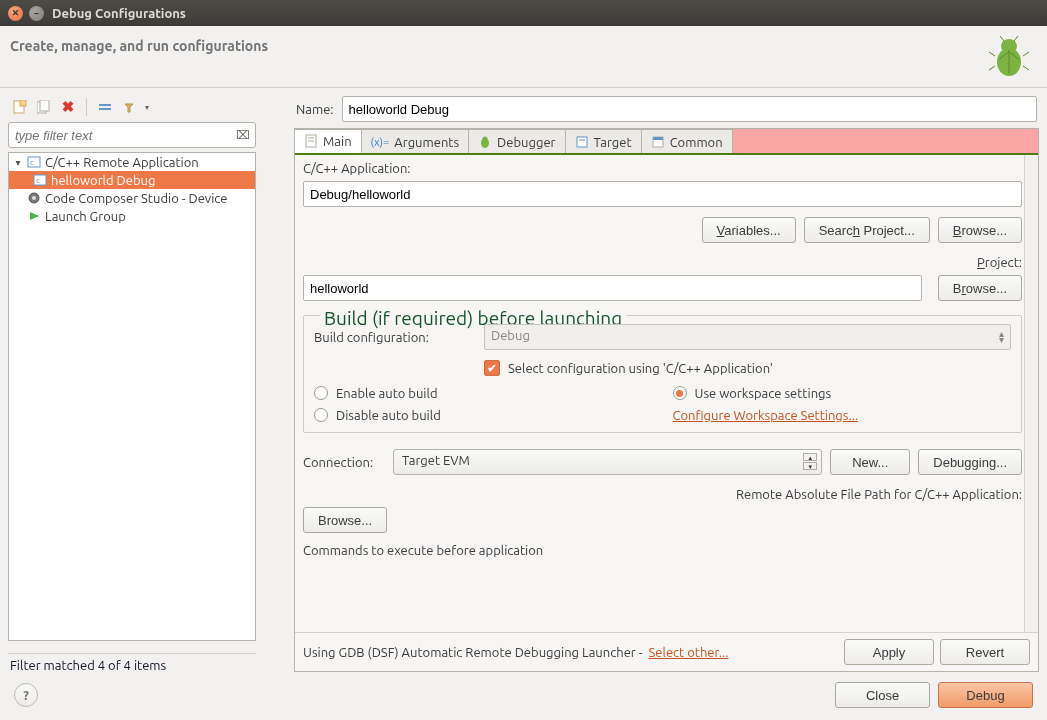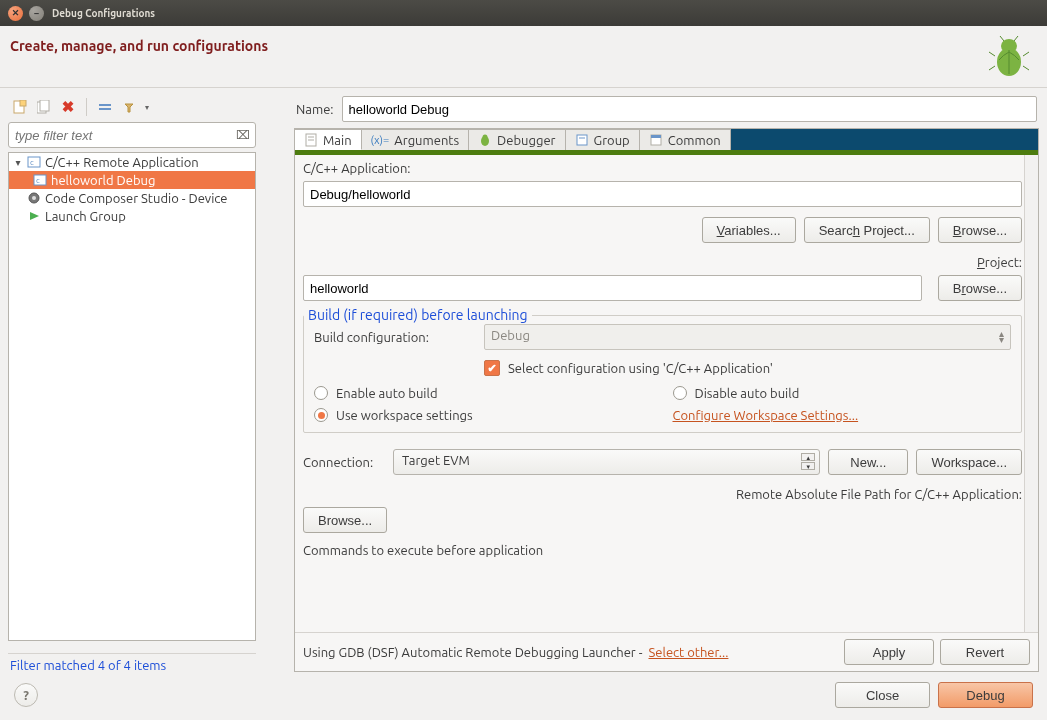--- a/index.html
+++ b/index.html
@@ -26,30 +26,30 @@
   font-weight: bold;
 }
 .window-controls { display: flex; gap: 6px; }
 .win-btn {
   width: 15px; height: 15px; border-radius: 50%;
   display: flex; align-items: center; justify-content: center;
   font-size: 9px; color: #333;
 }
 .win-close { background: radial-gradient(circle at 30% 30%, #f7a27c, #e76f3c); }
 .win-min { background: radial-gradient(circle at 30% 30%, #a8a59f, #827f78); }
-.title-text { font-size: 10px; }
+.title-text { font-size: 13px; }
 
 .header {
   background: #f2f1f0;
   padding: 12px 18px 6px 10px;
   position: relative;
   border-bottom: 1px solid #d6d3cf;
   height: 62px;
 }
-.header h2 { font-size: 14px; font-weight: bold; color: #7f1d1d; }
+.header h2 { font-size: 14px; font-weight: bold; color: #737373; }
 .bug-icon { position: absolute; right: 14px; top: 6px; }
 
 .split {
   display: flex;
   flex: 1 1 auto;
   min-height: 0;
   padding: 8px 8px 0 8px;
   gap: 6px;
 }
 .left-panel {
@@ -99,22 +99,22 @@
 .name-row label { font-size:13px; }
 .name-input {
   flex:1 1 auto; height:26px; border:1px solid #b6b3ac; background:#fff; border-radius:2px; padding:3px 6px; font-size:13px;
 }
 .tabs-and-body {
   flex:1 1 auto; display:flex; flex-direction:column; min-height:0;
   border:1px solid #b6b3ac; background:#f7f6f5;
   position: relative;
 }
 .tabs {
-  display:flex; height:26px; border-bottom:5px solid #4d7c0f;
-  background:#0c4a6e;
+  display:flex; height:26px; border-bottom:2px solid #4d7c0f;
+  background:#fca5a5;
 }
 .tab {
   display:flex; align-items:center; gap:5px; padding:0 9px;
   border-right:1px solid #b6b3ac; background:#ebeae7; font-size:13px;
   border-top:1px solid #b6b3ac;
 }
 .tab:first-child { border-left:0; }
 .tab.active { background:#fff; border-bottom:1px solid #fff; position:relative; top:0; }
 .tab-body {
   flex:1; overflow:auto; padding:6px 16px 8px 8px; background:#fff0;
@@ -131,39 +131,39 @@
   background:linear-gradient(to bottom,#fafaf9,#edece9);
   border:1px solid #aba89f; border-radius:3px;
   color:#3c3c3c; font-size:13px; display:inline-flex; align-items:center; justify-content:center;
 }
 .btn.primary { background:linear-gradient(to bottom,#f8c6a7,#f29b68); border-color:#c9724a; }
 .row { display:flex; align-items:center; gap:8px; }
 .row-right { display:flex; justify-content:flex-end; gap:8px; }
 .fieldset {
   border:1px solid #d0cdc7; border-radius:2px; padding:8px 10px 10px 10px; position:relative; margin-top:8px;
 }
-.fieldset-legend { position:absolute; top:-9px; left:0; background:#f7f6f5; padding:0 4px; color:#1d4ed8; font-size:14px; }
+.fieldset-legend { position:absolute; top:-9px; left:16px; background:#f7f6f5; padding:0 4px; color:#14532d; font-size:19px; }
 .select-disabled {
   flex:1; height:26px; border:1px solid #c7c4bd; background:#f0efec; border-radius:2px; padding:3px 24px 3px 6px; font-size:13px; color:#8a8781; position:relative;
 }
 .select-chevron { position:absolute; right:6px; top:50%; transform:translateY(-50%); color:#8a8781; font-size:10px; display:flex; flex-direction:column; line-height:6px; }
 .check { width:16px; height:16px; border:1px solid #b6b3ac; background:#fff; border-radius:2px; display:inline-flex; align-items:center; justify-content:center; }
 .check.checked { background:#f07746; border-color:#c9724a; color:#fff; font-size:11px; font-weight:bold; }
 .radio { width:14px; height:14px; border:1px solid #9b988f; border-radius:50%; display:inline-flex; align-items:center; justify-content:center; background:#fff; }
 .radio.selected::after { content:""; width:7px; height:7px; background:#f07746; border-radius:50%; }
 .link { color:#c6531f; text-decoration:underline; }
 .combo {
   flex:1; height:26px; border:1px solid #b6b3ac; background:linear-gradient(to bottom,#fafaf9,#edece9); border-radius:3px; padding:3px 24px 3px 8px; font-size:13px; position:relative;
 }
 .combo .spin { position:absolute; right:4px; top:3px; display:flex; flex-direction:column; gap:1px; }
 .combo .spin div { width:14px; height:8px; border:1px solid #b0ada5; font-size:7px; text-align:center; line-height:6px; background:#f2f1f0; }
 .status-row {
   display:flex; align-items:center; gap:6px; padding:6px 8px; border-top:1px solid #d6d3cf;
 }
-.filter-status { padding:4px 2px 0 2px; font-size:13px; color:#1d4ed8; border-top:1px solid #d6d3cf; margin-top:12px; }
+.filter-status { padding:4px 2px 0 2px; font-size:13px; color:#0f172a; border-top:1px solid #d6d3cf; margin-top:12px; }
 .footer {
   padding:10px 14px 12px 14px; display:flex; align-items:center;
 }
 .footer .help { width:24px; height:24px; border:1px solid #bdbab2; border-radius:50%; display:flex; align-items:center; justify-content:center; color:#7b7870; font-weight:bold; background:linear-gradient(to bottom,#fafaf9,#edece9); }
 .footer .spacer { flex:1; }
 .u { text-decoration: underline; }
 .grid-two { display:grid; grid-template-columns: 1fr 1fr; gap:8px 20px; align-items:center; }
 .proj-row { display:flex; gap:16px; align-items:center; }
 .proj-row .text-input { flex:1; }
 .mt4 { margin-top:4px; }
@@ -295,21 +295,21 @@
               <ellipse cx="7" cy="8" rx="4" ry="5" fill="#7cb342"></ellipse>
               <circle cx="7" cy="4" r="2.5" fill="#7cb342"></circle>
             </svg>
           <span>Debugger</span>
         </div>
         <div class="tab">
           <svg width="14" height="14">
               <rect x="2" y="2" width="10" height="10" fill="#fff" stroke="#6a95c9"></rect>
               <line x1="4" y1="5" x2="10" y2="5" stroke="#6a95c9"></line>
             </svg>
-          <span>Group</span>
+          <span>Target</span>
         </div>
         <div class="tab">
           <svg width="14" height="14">
               <rect x="2" y="2" width="10" height="10" fill="#fff" stroke="#b0ada5"></rect>
               <rect x="2" y="2" width="10" height="3" fill="#6a95c9"></rect>
             </svg>
           <span>Common</span>
         </div>
       </div>
 
@@ -348,44 +348,44 @@
           <div class="row mt10" style="padding-left:170px;">
             <span class="check checked">✔</span>
             <span class="label">Select configuration using 'C/C++ Application'</span>
           </div>
           <div class="grid-two mt10">
             <div class="row">
               <span class="radio"></span>
               <span class="label">Enable auto build</span>
             </div>
             <div class="row">
+              <span class="radio selected"></span>
+              <span class="label">Use workspace settings</span>
+            </div>
+            <div class="row">
               <span class="radio"></span>
               <span class="label">Disable auto build</span>
-            </div>
-            <div class="row">
-              <span class="radio selected"></span>
-              <span class="label">Use workspace settings</span>
             </div>
             <div class="row">
               <a href="#" class="link">Configure Workspace Settings...</a>
             </div>
           </div>
         </div>
 
         <div class="row mt10">
           <span class="label" style="width:82px;">Connection:</span>
           <div class="combo">
             <span>Target EVM</span>
             <div class="spin">
                 <div>▴</div>
                 <div>▾</div>
               </div>
           </div>
           <button class="btn">New...</button>
-          <button class="btn">Workspace...</button>
+          <button class="btn">Debugging...</button>
         </div>
 
         <div class="label mt6">Remote Absolute File Path for C/C++ Application:</div>
         <div class="proj-row">
           <button class="btn">Browse...</button>
         </div>
 
         <div class="label mt4">Commands to execute before application</div>
         <div class="scrollbar-gutter"></div>
       </div>

